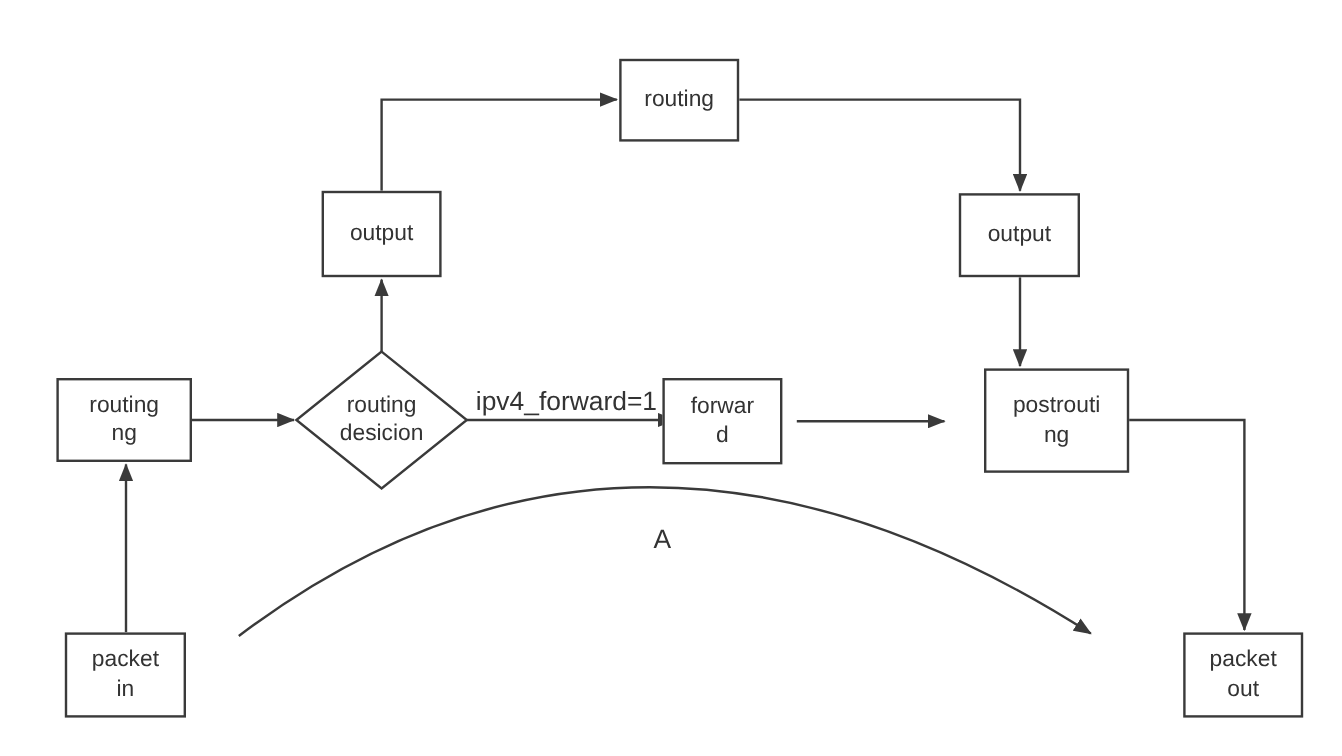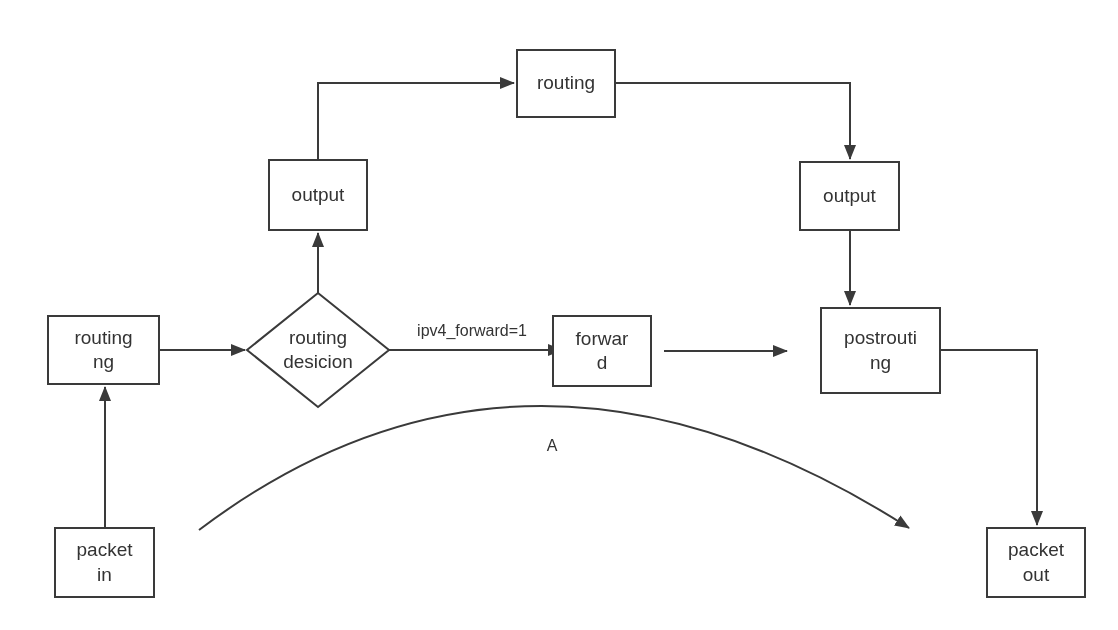--- a/index.html
+++ b/index.html
@@ -35,21 +35,21 @@
     display: flex;
     align-items: center;
     justify-content: center;
     text-align: center;
     font-size: 19px;
     line-height: 1.28;
     white-space: pre-line;
   }
   .edge-label {
     position: absolute;
-    font-size: 16px;
+    font-size: 22px;
     text-align: center;
     white-space: nowrap;
   }
   
   .n-prerouting  { left: 47px;  top: 315px; width: 113px; height: 70px; }
   .n-packet-in   { left: 54px;  top: 527px; width: 101px; height: 71px; }
   .n-input       { left: 268px; top: 159px; width: 100px; height: 72px; }
   .n-routing     { left: 516px; top: 49px;  width: 100px; height: 69px; }
   .n-output      { left: 799px; top: 161px; width: 101px; height: 70px; }
   .n-forward     { left: 552px; top: 315px; width: 100px; height: 72px; }

